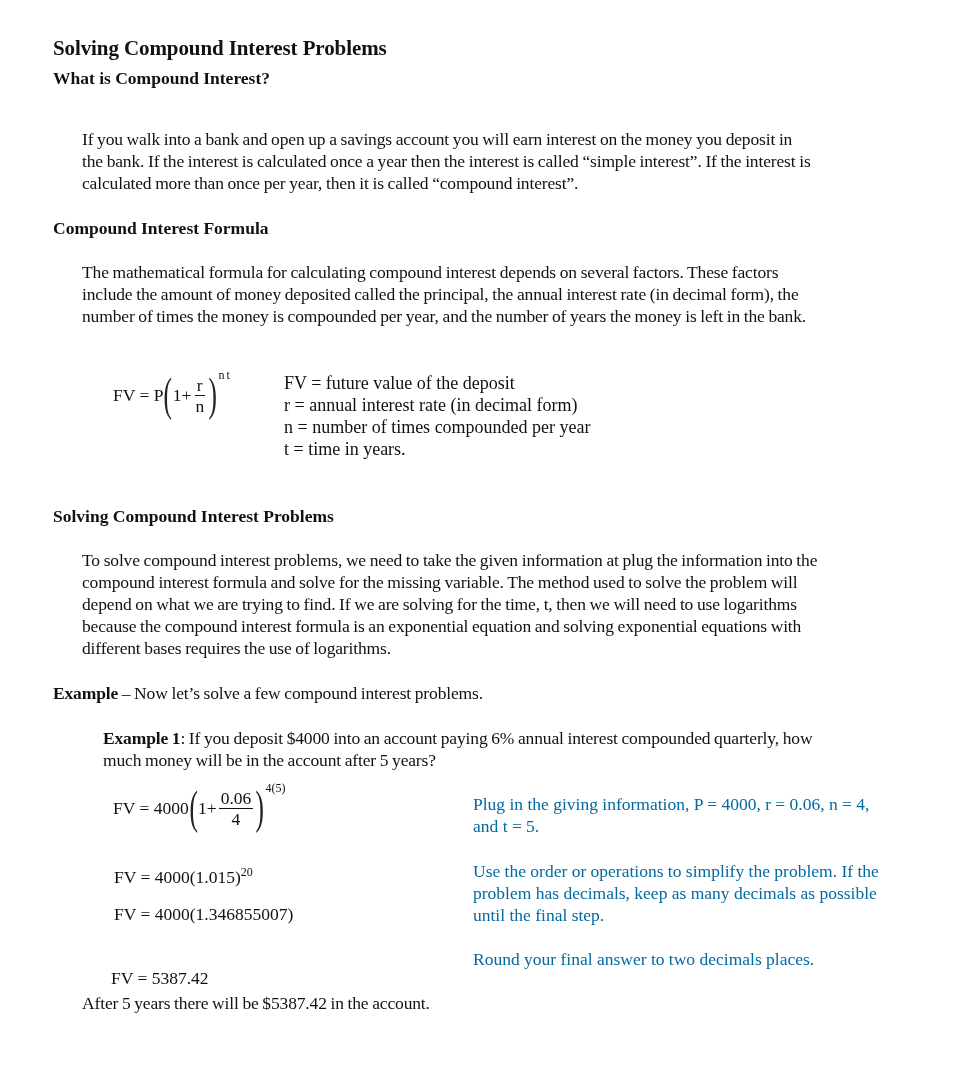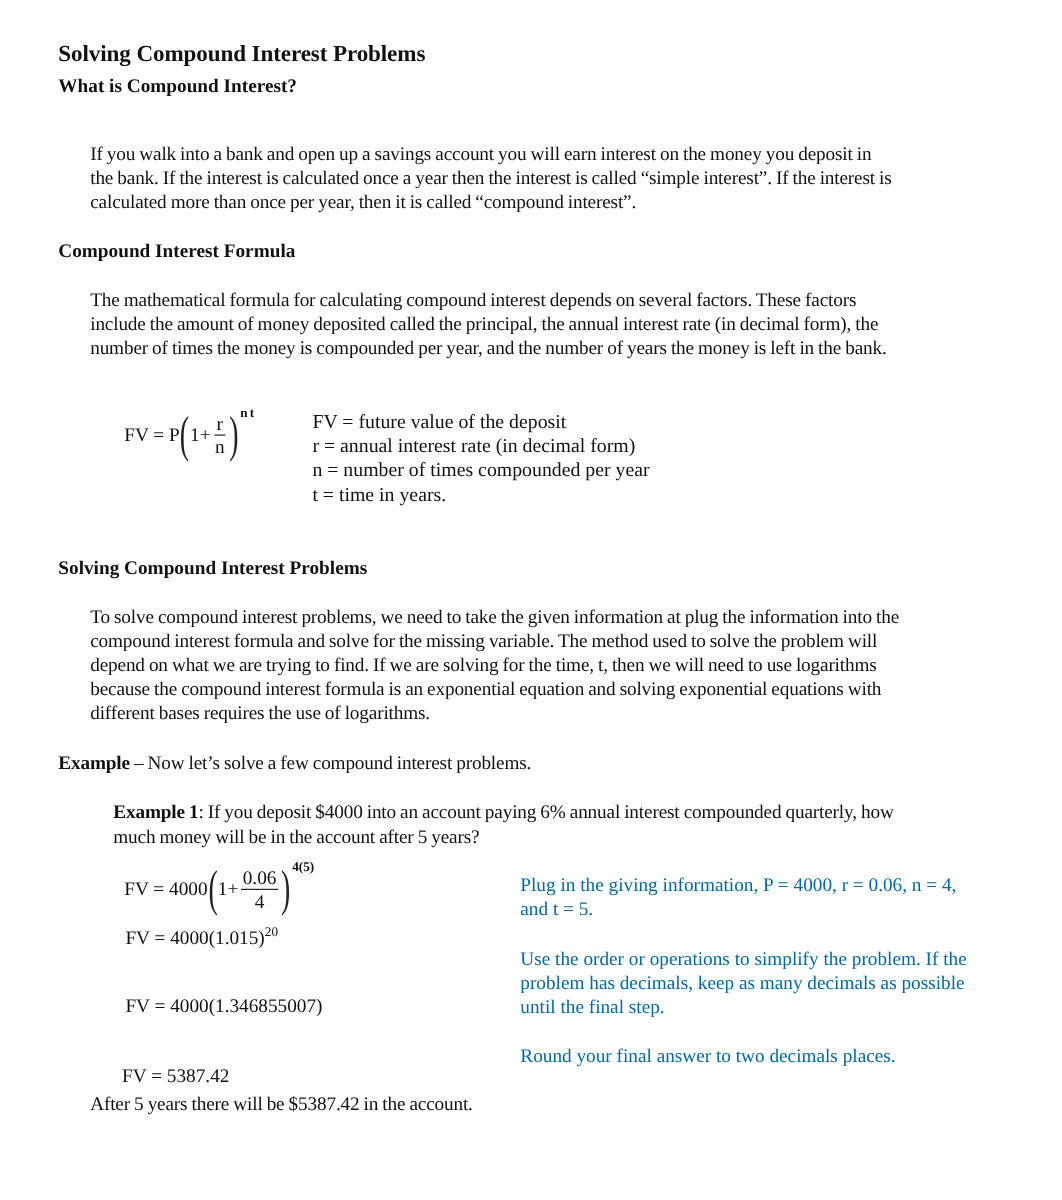--- a/index.html
+++ b/index.html
@@ -78,21 +78,20 @@
       margin: 0 2px;
       line-height: 20px;
     }
     .frac .num { padding: 0 2px; border-bottom: 1.2px solid #111; }
     .frac .den { padding: 0 2px; }
     .sup {
       font-size: 12px;
       align-self: flex-start;
       margin-top: -4px;
       margin-left: 1px;
-      font-weight: bold;
     }
     .sup-inline { font-size: 12px; vertical-align: 7px; }
     b { font-weight: bold; }
   </style>
 </head>
 <body>
 
 <div class="abs h1">Solving Compound Interest Problems</div>
 
 <div class="abs h2" style="top:68px;">What is Compound Interest?</div>
@@ -155,21 +154,21 @@
     <span class="den">4</span>
   </span>
   <span class="paren">)</span>
   <span class="sup">4(5)</span>
 </div>
 <div class="abs note" style="top:793px;">
   <span class="line">Plug in the giving information, P = 4000, r = 0.06, n = 4,</span>
   <span class="line">and t = 5.</span>
 </div>
 
-<div class="abs eq" style="left:114px; top:840px;font-family:Liberation Serif, serif;">
+<div class="abs eq" style="left:114px; top:865px;font-family:Liberation Serif, serif;">
   <span>FV = 4000(1.015)</span><span class="sup-inline">20</span>
 </div>
 <div class="abs note" style="top:860px;">
   <span class="line">Use the order or operations to simplify the problem. If the</span>
   <span class="line">problem has decimals, keep as many decimals as possible</span>
   <span class="line">until the final step.</span>
 </div>
 
 <div class="abs eq" style="left:114px; top:904px;">FV = 4000(1.346855007)</div>
 

